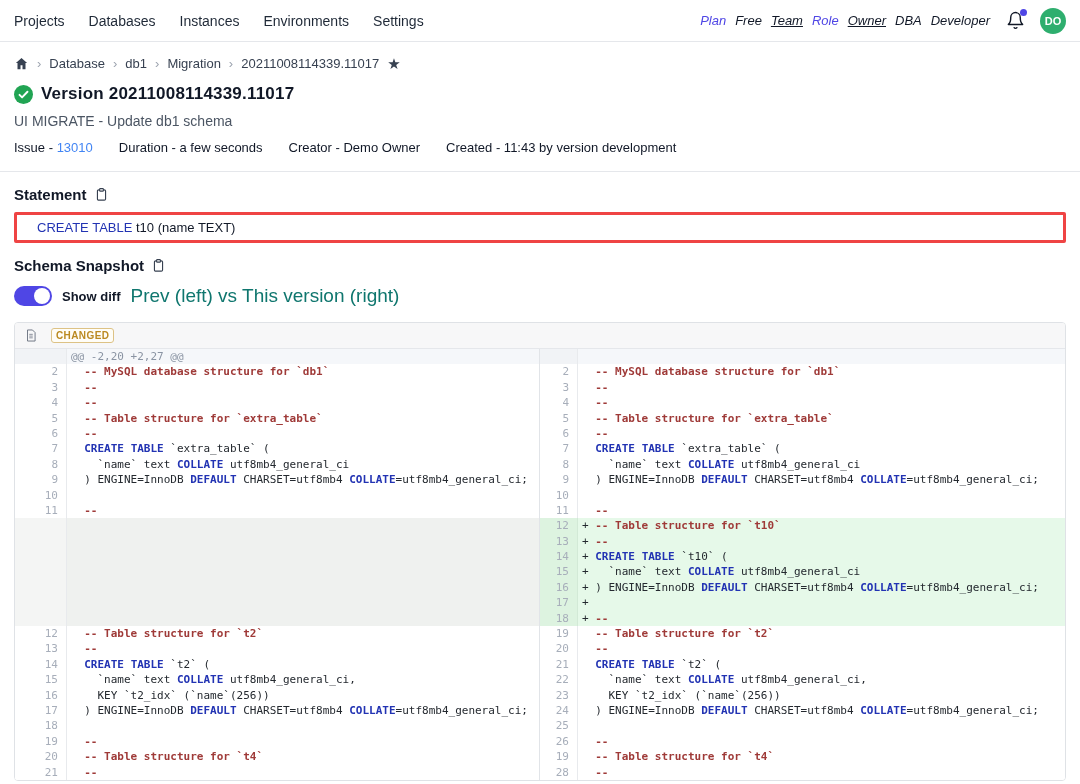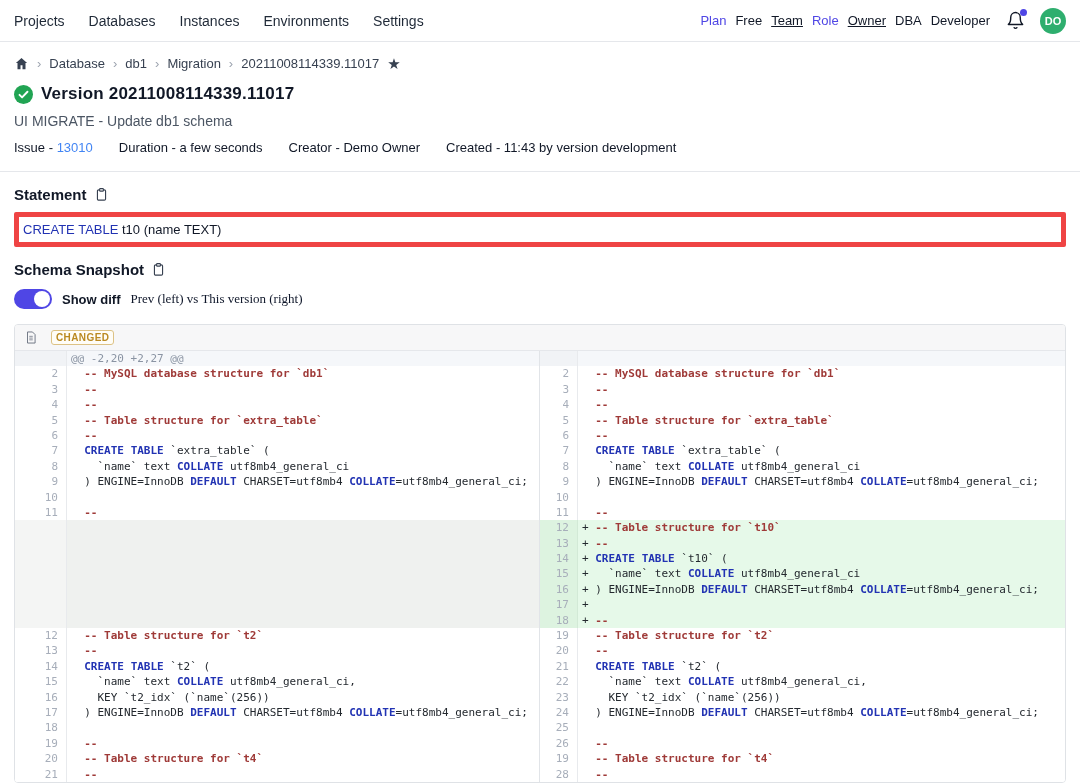--- a/index.html
+++ b/index.html
@@ -10,21 +10,21 @@
     --kw:#2233b3; --cm:#9f3a38; --added:#e6f9e9; --badge:#bb8a22;
     --border:#e5e7eb; --gutter-num:#a7aeba;
   }
   
   .topnav{ height:42px; display:flex; align-items:center; justify-content:space-between;
     padding:0 14px; border-bottom:1px solid var(--border);gap:25px; }
   .nav-left{ display:flex; align-items:center; gap:24px; }
   .nav-item{ font-size:14px; color:#1f2937; cursor:pointer; text-decoration:none; }
   .nav-right{ display:flex; align-items:center; gap:10px; }
   .nav-right .grp{ display:flex; align-items:center; gap:9px; font-size:13px; }
-  .rt{ color:#111827; }
+  .rt{ color:#111827;font-style:italic; }
   .rt.accent{ color:var(--accent); }
   .rt.underline{ text-decoration:underline; cursor:pointer; }
   .bell{ position:relative; width:20px; height:20px; margin-left:6px; cursor:pointer; color:#111827;}
   .bell .dot{ position:absolute; top:-2px; right:-1px; width:7px; height:7px; border-radius:50%;
     background:var(--accent); }
   .avatar{ width:26px; height:26px; border-radius:50%; background:var(--avatar); color:#fff;
     font-size:11px; font-weight:bold; display:flex; align-items:center; justify-content:center;
     margin-left:4px; cursor:pointer; }
   
   .content{ padding:0 14px; }
@@ -34,28 +34,28 @@
   .star{ color:#374151; font-size:15px; line-height:1; cursor:pointer; }
   .title-row{ margin-top:13px; display:flex; align-items:center; gap:8px; }
   .title-row h1{ font-size:17px; font-weight:700; color:#111827; letter-spacing:.2px; }
   .subtitle{ margin-top:9px; font-size:14px; color:#4b5563; }
   .meta{ margin-top:11px; display:flex; align-items:center; gap:26px; font-size:13px; color:#111827; }
   .meta a{ color:var(--link); text-decoration:none; cursor:pointer;margin-top:8px; }
   .divider{ border:none; border-top:1px solid var(--border); margin:16px -14px 0 -14px; }
   .section-heading{ margin-top:14px; display:flex; align-items:center; gap:7px; }
   .section-heading .sh-label{ font-size:15px; font-weight:700; color:#111827; }
   .copy-icon{ color:#374151; cursor:pointer; display:inline-flex; }
-  .statement-box{ margin-top:9px; border:5px solid #ef4444; border-radius:2px; padding:5px 4px;
+  .statement-box{ margin-top:9px; border:3px solid #ef4444; border-radius:2px; padding:5px 20px;
     font-size:13px; color:#111827; min-height:28px; }
   .statement-box .kw{ color:var(--kw); }
   .toggle-row{ margin-top:11px; display:flex; align-items:center; gap:10px; }
   .toggle{ width:38px; height:20px; border-radius:10px; background:var(--accent); position:relative; cursor:pointer; }
   .toggle .knob{ position:absolute; top:2px; right:2px; width:16px; height:16px; border-radius:50%; background:#fff; }
   .toggle-label{ font-size:13px; font-weight:700; color:#111827; }
-  .toggle-hint{ font-size:13px; color:#0f172a;font-family:Liberation Serif, serif; }
+  .toggle-hint{ font-size:19px; color:#0f766e; }
   
   .diff-panel{ margin-top:15px; border:1px solid #dfe2e6; border-radius:4px; overflow:hidden; }
   .diff-header{ height:26px; background:#f7f7f8; border-bottom:1px solid var(--border);
     display:flex; align-items:center; gap:13px; padding:0 9px; }
   .badge{ font-size:10px; font-weight:600; letter-spacing:.4px; color:var(--badge);
     border:1px solid #ddc285; border-radius:3px; padding:1px 4px; background:#fffdf7; }
   .diff-body{ display:flex; background:#fff; }
   .pane{ width:50%; overflow:hidden; }
   .pane.left{ border-right:1px solid #e1e4e8; }
   .d-row{ display:flex; height:15.4px; font-family:"DejaVu Sans Mono", monospace;

